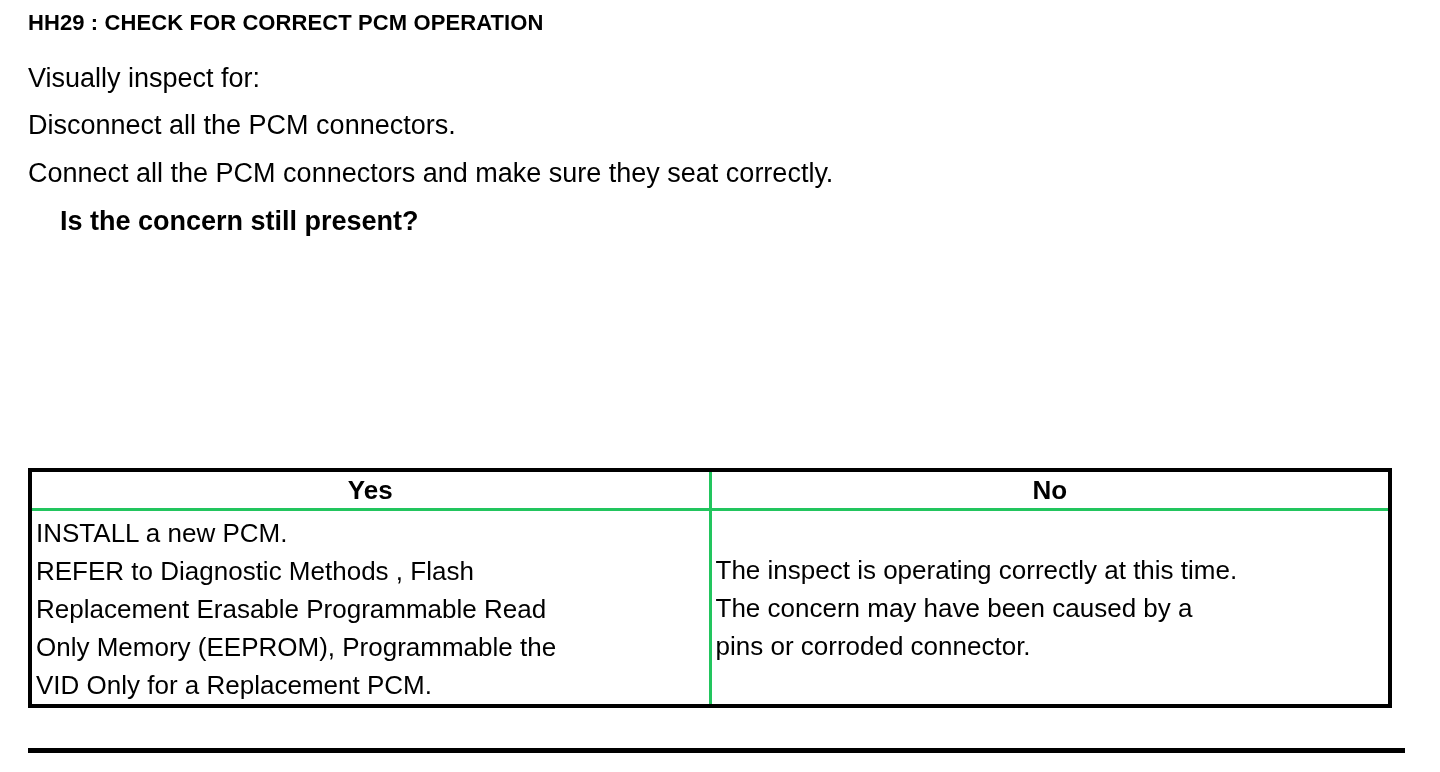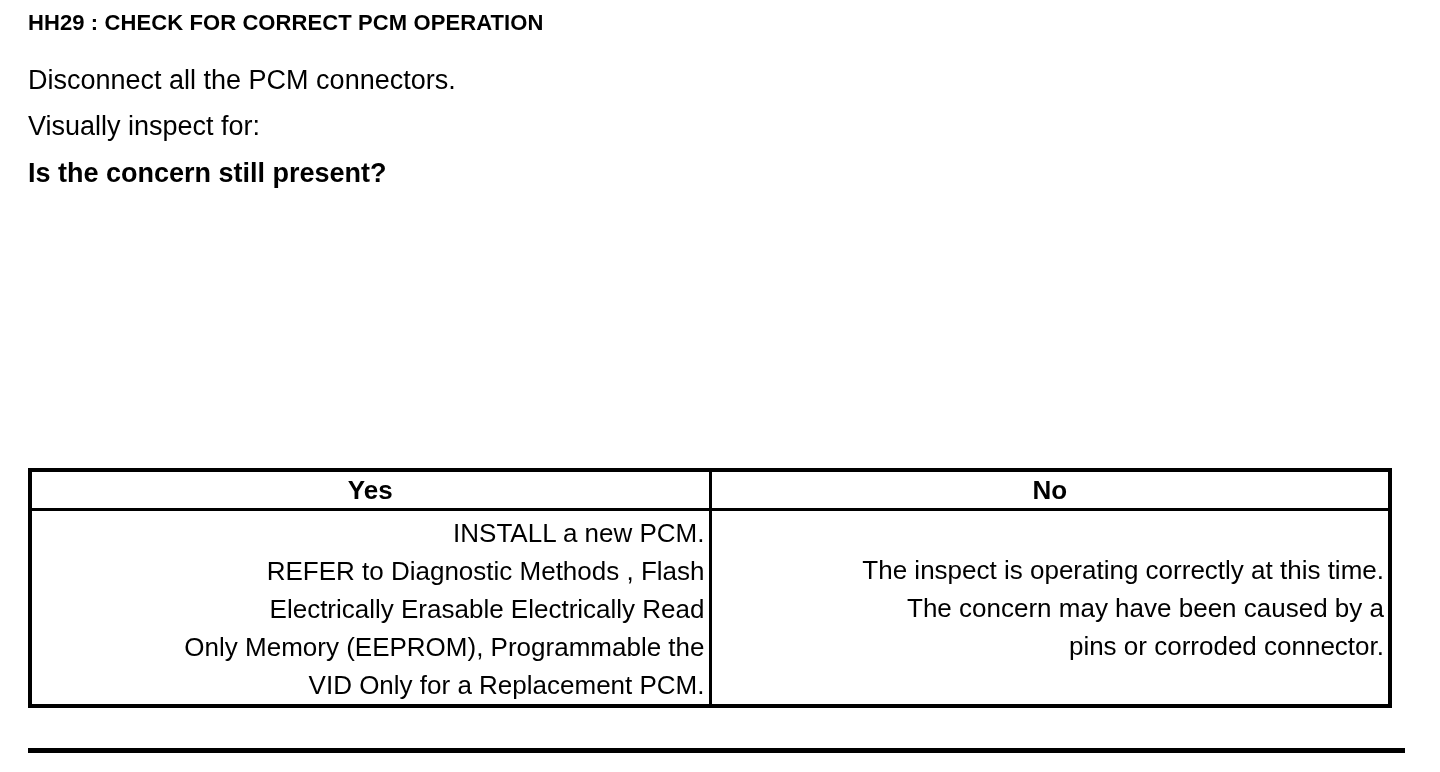--- a/index.html
+++ b/index.html
@@ -46,20 +46,21 @@
     width: 1370px;
   }
   .inst-line {
     font-size: 27px;
     line-height: 48px;
     font-weight: normal;
     white-space: nowrap;
   }
   .inst-line.bold {
     font-weight: bold;
+    margin-left: 32px;
   }
   .inst-line.sub {
     padding-left: 28px;
     line-height: 38px;
   }
   .inst-line.tight-after {
     line-height: 45px;
   }
 
   
@@ -67,21 +68,21 @@
     position: absolute;
     left: 28px;
     top: 468px;
     width: 1364px;
     border-collapse: collapse;
     border: 4px solid #000000;
     table-layout: fixed;
   }
   .decision-table td,
   .decision-table th {
-    border: 3px solid #000000;
+    border: 3px solid #22c55e;
     padding: 0;
     vertical-align: top;
   }
   .col-yes { width: 678px; }
   .col-no  { width: 678px; }
 
   .th-cell {
     height: 36px;
     text-align: center;
     font-size: 26px;
@@ -100,64 +101,64 @@
   .cell-lines {
     padding: 3px 4px 0 4px;
   }
   .cell-lines.centered {
     padding: 0 4px;
   }
   .cell-line {
     font-size: 26px;
     line-height: 38px;
     white-space: nowrap;
-    text-align: right;
   }
 
   
   .bottom-rule {
     position: absolute;
     left: 28px;
     top: 748px;
     width: 1377px;
     height: 5px;
     background: #000000;
   }
 </style>
 </head>
 <body>
 
 <div class="page">
 
   <div class="step-title">HH29 : CHECK FOR CORRECT PCM OPERATION</div>
 
   <div class="instructions">
+    <div class="inst-line tight-after">Visually inspect for:</div>
     <div class="inst-line">Disconnect all the PCM connectors.</div>
-    <div class="inst-line tight-after">Visually inspect for:</div>
+    <div class="inst-line">Connect all the PCM connectors and make sure they seat correctly.</div>
     <div class="inst-line bold">Is the concern still present?</div>
   </div>
 
   <table class="decision-table">
     <colgroup>
       <col class="col-yes">
       <col class="col-no">
     </colgroup>
     <thead>
       <tr>
         <th class="th-cell">Yes</th>
         <th class="th-cell">No</th>
       </tr>
     </thead>
     <tbody>
       <tr>
         <td class="body-cell">
           <div class="cell-lines">
             <div class="cell-line">INSTALL a new PCM.</div>
             <div class="cell-line">REFER to Diagnostic Methods , Flash</div>
-            <div class="cell-line">Electrically Erasable Electrically Read</div>
+            <div class="cell-line">Replacement Erasable Programmable Read</div>
             <div class="cell-line">Only Memory  (EEPROM), Programmable the</div>
             <div class="cell-line">VID Only for a Replacement PCM.</div>
           </div>
         </td>
         <td class="body-cell middle">
           <div class="cell-lines centered">
             <div class="cell-line">The inspect is operating correctly at this time.</div>
             <div class="cell-line">The concern may have been caused by a</div>
             <div class="cell-line">pins or corroded connector.</div>
           </div>

